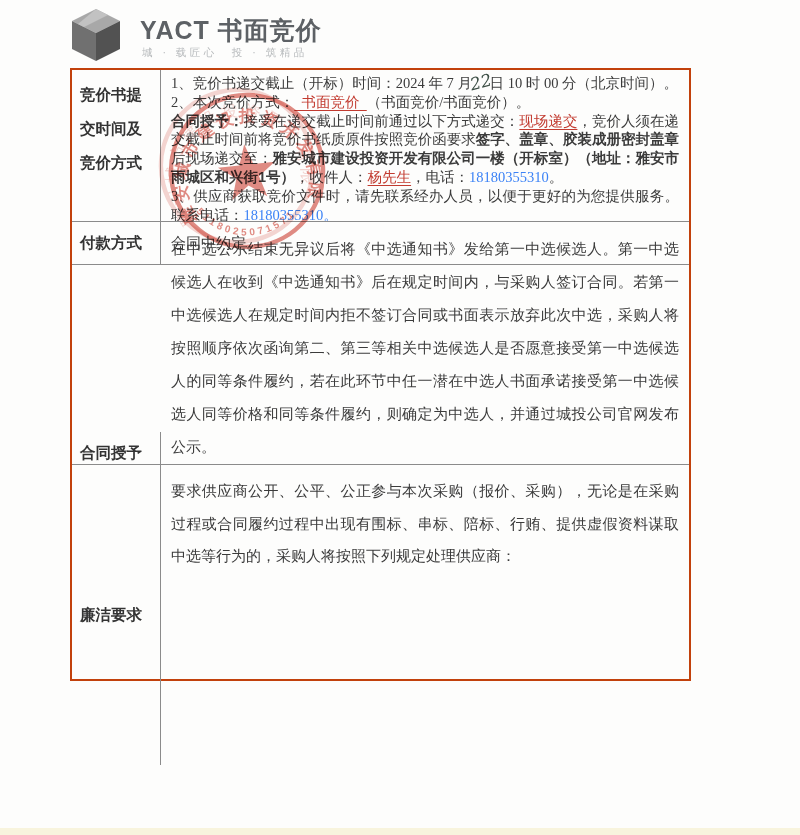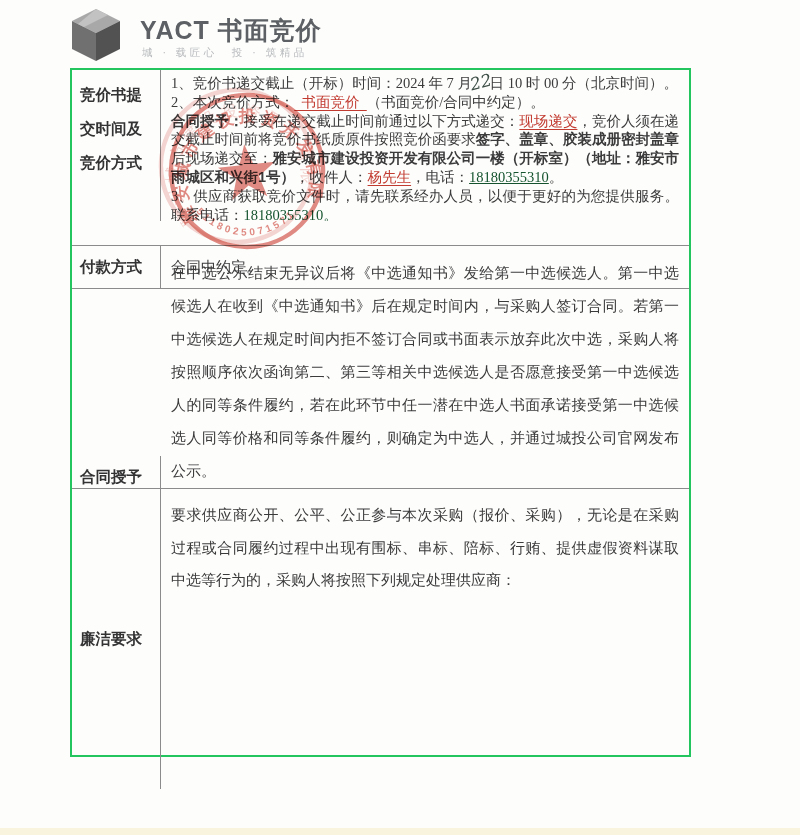--- a/index.html
+++ b/index.html
@@ -12,44 +12,44 @@
     overflow:hidden;
   }
   
   .logo { position:absolute; left:68px; top:6px; width:320px; height:56px; }
   .logo-cube { position:absolute; left:2px; top:2px; }
   .brand { position:absolute; left:72px; top:8px; font-family:"Liberation Sans","DejaVu Sans",sans-serif;
            font-weight:bold; font-size:25px; color:#5d6165; letter-spacing:1px; }
   .tagline { position:absolute; left:74px; top:40px; font-family:"Liberation Sans","DejaVu Sans",sans-serif;
              font-size:10.5px; color:#b7babc; letter-spacing:3.5px; }
   
-  .doc-table { position:absolute; left:70px; top:68px; width:621px; height:689px;
-               border:2px solid #22c55e; background:transparent; }
+  .doc-table { position:absolute; left:70px; top:68px; width:621px; height:613px;
+               border:2px solid #c2410c; background:transparent; }
   .row { display:flex; width:100%; }
   .row + .row { border-top:1px solid #8b8b8b; }
   .hcell { width:89px; min-width:89px; border-right:1px solid #8b8b8b;
            font-family:"Liberation Sans","DejaVu Sans",sans-serif; font-weight:bold;
            font-size:15.5px; color:#333; }
   .ccell { flex:1; padding:0 10px; text-align:justify; overflow:hidden; }
   .r1 { height:151px; }
-  .r2 { height:43px;margin-top:24px; }
+  .r2 { height:43px; }
   .r3 { height:200px;align-items:flex-end; }
   .r4 { height:301px; }
   .hdr1 { padding:8px 4px 0 8px; line-height:34px; }
   .hdr2 { display:flex; align-items:center; padding-left:8px; }
   .hdr3 { padding:11px 4px 0 8px; }
   .hdr4 { display:flex; align-items:center; padding-left:8px; }
   .c1 { font-size:14.5px; line-height:18.8px; padding-top:3px; }
   .c2 { display:flex; align-items:center; font-size:15px; }
   .c3 { font-size:15px; line-height:33px; padding-top:4px; }
   .c4 { font-size:15px; line-height:32.5px; padding-top:10px; }
   .c4 p { margin:0 0 3px 0; }
   .b { font-family:"Liberation Sans","DejaVu Sans",sans-serif; font-weight:bold; }
   .ru { color:#c23b30; text-decoration:underline; text-underline-offset:3px; white-space:pre; }
-  .ph { color:#14532d;text-decoration:underline; }
+  .ph { color:#3b82f6; }
   .hand { display:inline-block; font-style:italic; transform:rotate(-14deg);
           color:#3d4f46; font-size:17px; margin:0 -2px; font-family:"DejaVu Serif",serif; }
   
   .stamp { position:absolute; left:158px; top:82px; width:178px; height:178px;
            mix-blend-mode:multiply; filter:blur(0.4px); pointer-events:none; }
   
   .footer-strip { position:absolute; left:0; bottom:0; width:800px; height:7px;
                   background:#f8f4dd; }
 </style>
 </head>
@@ -65,21 +65,21 @@
   <div class="brand">YACT 书面竞价</div>
   <div class="tagline">城 · 载匠心　投 · 筑精品</div>
 </div>
 
 <div class="doc-table">
 
   <div class="row r1">
     <div class="hcell hdr1">竞价书提交时间及竞价方式</div>
     <div class="ccell c1">
       <div><span>1、竞价书递交截止（开标）时间：2024 年 7 月</span><span class="hand">22</span><span>日 10 时 00 分（北京时间）。</span></div>
-      <div><span>2、本次竞价方式：</span><span class="ru">  书面竞价  </span><span>（书面竞价/合同中约定）。</span></div>
+      <div><span>2、本次竞价方式：</span><span class="ru">  书面竞价  </span><span>（书面竞价/书面竞价）。</span></div>
       <div><span class="b">合同授予：</span><span>接受在递交截止时间前通过以下方式递交：</span><span class="ru">现场递交</span><span>，竞价人须在递交截止时间前将竞价书纸质原件按照竞价函要求</span><span class="b">签字、盖章、胶装成册密封盖章</span><span>后现场递交至：</span><span class="b">雅安城市建设投资开发有限公司一楼（开标室）（地址：雅安市雨城区和兴街1号）</span><span>，收件人：</span><span class="ru">杨先生</span><span>，电话：</span><span class="ph">18180355310</span><span>。</span></div>
       <div><span>3、供应商获取竞价文件时，请先联系经办人员，以便于更好的为您提供服务。联系电话：</span><span class="ph">18180355310</span><span class="ph">。</span></div>
     </div>
   </div>
 
   <div class="row r2">
     <div class="hcell hdr2">付款方式</div>
     <div class="ccell c2">合同中约定。</div>
   </div>
 

